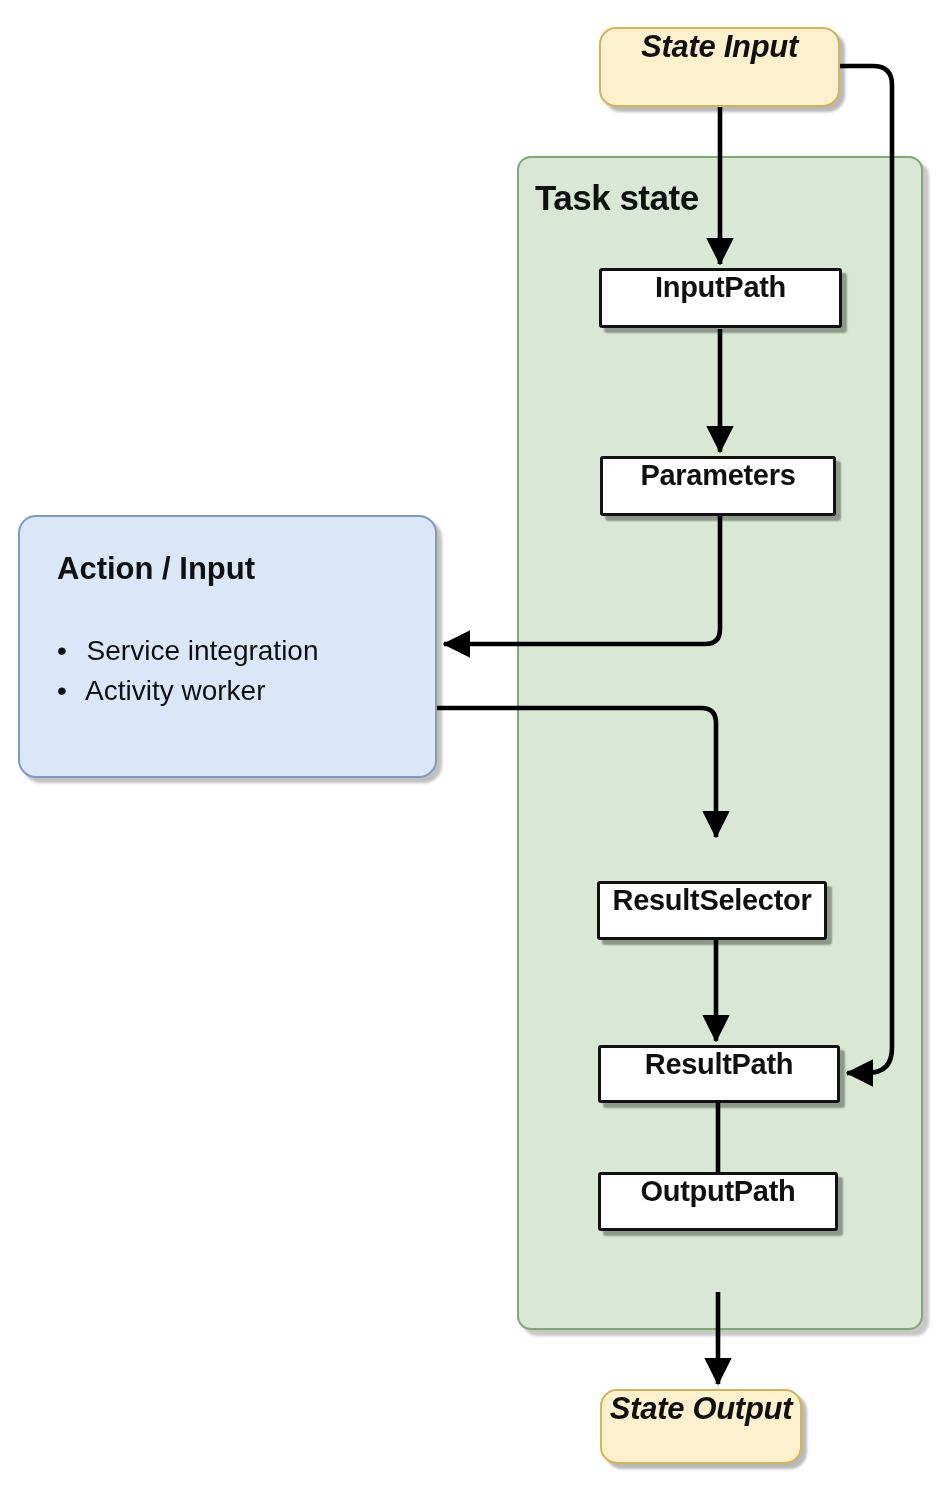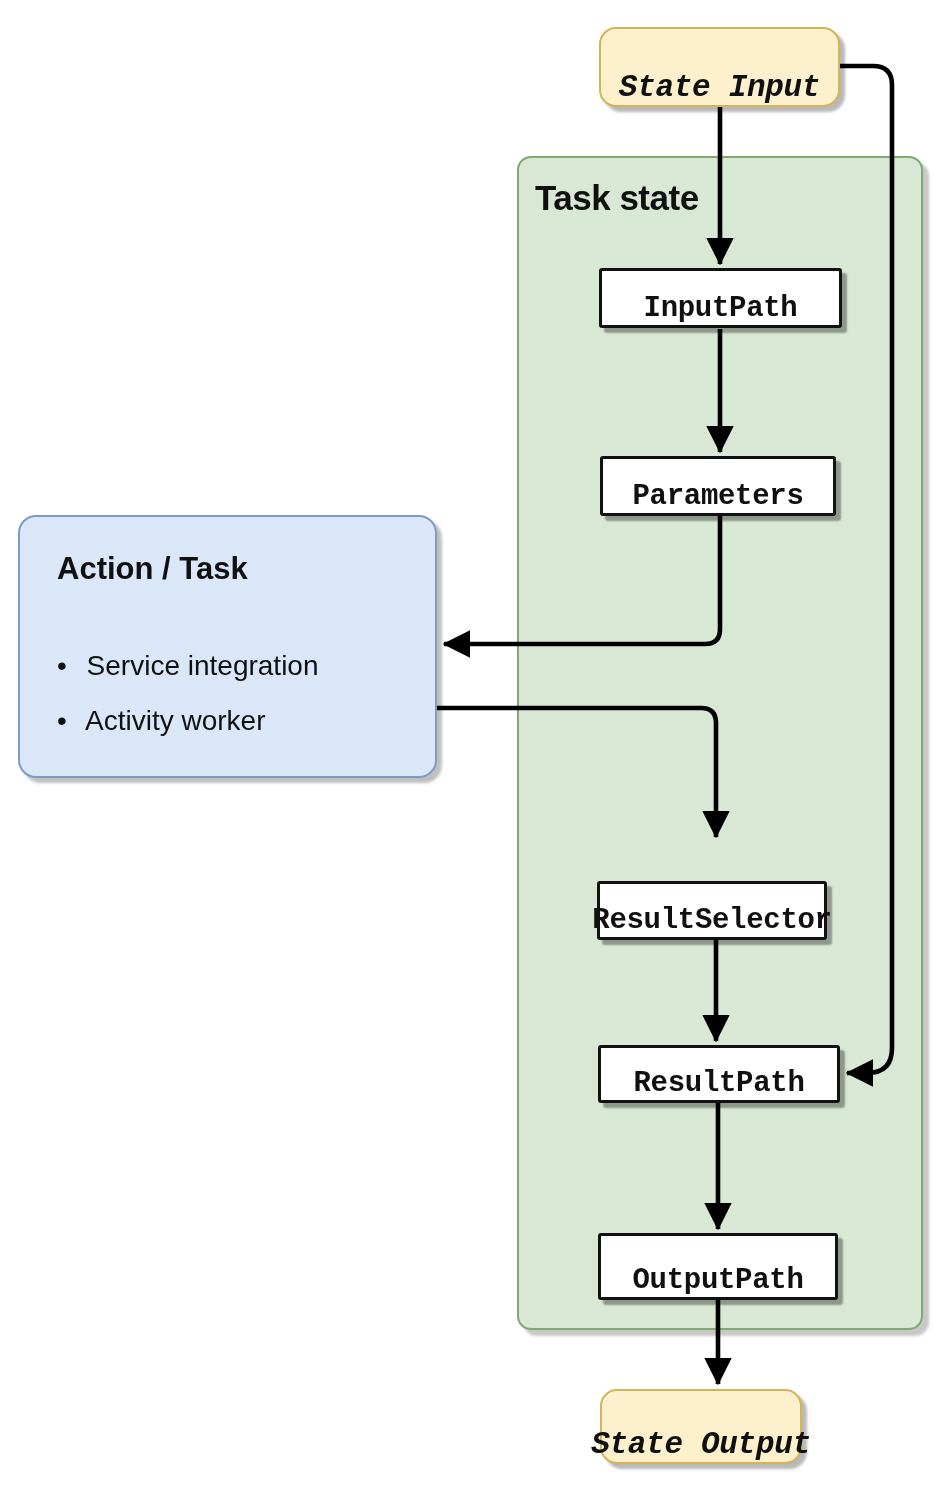--- a/index.html
+++ b/index.html
@@ -41,26 +41,25 @@
     left: 0; top: 0;
     z-index: 2;
     color: var(--arrow-color, #000000);
     pointer-events: none;
   }
 
   
   .node {
     position: absolute;
     display: flex;
-    align-items: flex-end;
+    align-items: flex-start;
     justify-content: center;
     text-align: center;
     z-index: 3;
     white-space: nowrap;
-    font-family: Liberation Mono, monospace;
   }
   .step {
     background: var(--step-fill, #ffffff);
     border: 3px solid var(--step-border, #111111);
     border-radius: 3px;
     box-shadow: 5px 5px 2px rgba(0,0,0,0.35);
     font-size: 29px;
     font-weight: bold;
     letter-spacing: -0.3px;
   }
@@ -73,21 +72,21 @@
     font-weight: bold;
     font-style: italic;
     letter-spacing: -0.3px;
   }
 
   #n-state-input     { left: 599px; top:   27px; width: 241px; height: 80px; }
   #n-input-path      { left: 599px; top:  268px; width: 243px; height: 60px; }
   #n-parameters      { left: 600px; top:  456px; width: 236px; height: 60px; }
   #n-result-selector { left: 597px; top:  881px; width: 230px; height: 59px; }
   #n-result-path     { left: 598px; top: 1045px; width: 242px; height: 58px; }
-  #n-output-path     { left: 598px; top: 1233px; width: 240px; height: 67px; }
+  #n-output-path     { left: 598px; top: 1172px; width: 240px; height: 59px; }
   #n-state-output    { left: 600px; top: 1389px; width: 202px; height: 75px; }
 
   
   .action-box {
     position: absolute;
     left: 18px; top: 515px;
     width: 419px; height: 263px;
     background: var(--action-fill, #D9E7F9);
     border: 2.5px solid var(--action-border, #7D9CC4);
     border-radius: 18px;
@@ -102,21 +101,21 @@
     white-space: nowrap;
   }
   .action-list {
     position: absolute;
     left: 37px; top: 114px;
     margin: 0; padding: 0;
     list-style: none;
     font-size: 28px;
     line-height: 40px;
   }
-  .action-list li { white-space: nowrap; margin-top: 15px; }
+  .action-list li { white-space: nowrap; }
   .action-list li::before { content: "\2022"; margin-right: 12px; }
 </style>
 </head>
 <body>
 
 <div class="canvas">
 
   <div class="task-container">
     <div class="task-label">Task state</div>
   </div>
@@ -145,21 +144,21 @@
 
   <div class="node step" id="n-input-path">
     <span>InputPath</span>
   </div>
 
   <div class="node step" id="n-parameters">
     <span>Parameters</span>
   </div>
 
   <div class="action-box">
-    <div class="action-title">Action / Task</div>
+    <div class="action-title">Action / Input</div>
     <ul class="action-list">
       <li>
         <span>Service integration</span>
       </li>
       <li>
         <span>Activity worker</span>
       </li>
     </ul>
   </div>
 

